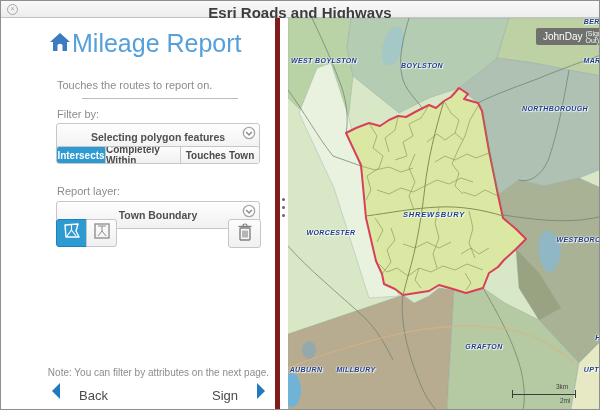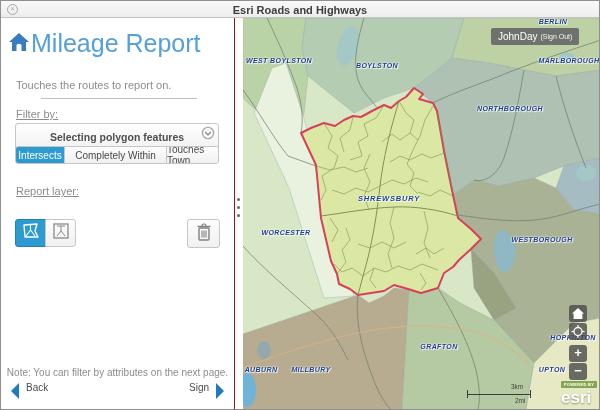--- a/index.html
+++ b/index.html
@@ -1,47 +1,47 @@
 <!DOCTYPE html>
 <html><head>
 <meta charset="utf-8">
 <style>
   html,body{margin:0;padding:0;background:#e9e9e9;font-family:"Liberation Sans",sans-serif;}
   .app{position:relative;width:600px;height:410px;border:1px solid #8f8f8f;box-sizing:border-box;background:#fff;overflow:hidden;}
   
   .titlebar{position:relative;height:16px;background:linear-gradient(#f9f9f9,#ededed);border-bottom:1px solid #c4c4c4;}
-  .titlebar .wtitle{position:absolute;left:0;right:0;top:3px;text-align:center;font-size:11px;font-weight:bold;color:#3d3d3d;}
+  .titlebar .wtitle{position:absolute;left:0;right:0;top:3px;text-align:center;font-size:15px;font-weight:bold;color:#3d3d3d;}
   .close-btn{position:absolute;left:6px;top:3px;width:9px;height:9px;border:1px solid #a8a8a8;border-radius:50%;color:#a0a0a0;font-size:7px;line-height:8px;text-align:center;cursor:pointer;}
   
   .content{display:flex;height:392px;}
-  .panel{position:relative;width:233px;flex:none;background:#fff;border-right:1px solid #7f1d1d;}
+  .panel{position:relative;width:233px;flex:none;background:#fff;border-right:5px solid #7f1d1d;margin-left:41px;}
   .gutter{position:relative;width:8px;flex:none;background:#fff;}
   .dots{position:absolute;left:2px;top:180px;display:flex;flex-direction:column;gap:5px;cursor:pointer;}
   .dots i{width:3px;height:3px;border-radius:50%;background:#666;}
   .map{position:relative;flex:1;overflow:hidden;background:#cfe0bd;}
   
   .ptitle{position:absolute;left:30px;top:11px;font-size:25px;color:#55a0da;letter-spacing:0;}
   .homeicon{position:absolute;left:7px;top:14px;}
   .psub{position:absolute;left:33px;top:41px;font-size:13px;color:#55a0da;}
   .pinstr{position:absolute;left:15px;top:61px;font-size:11px;color:#8c8c8c;}
   .prule{position:absolute;left:40px;top:80px;width:156px;border-top:1px solid #bdbdbd;}
-  .plabel{position:absolute;font-size:11px;color:#8c8c8c;text-decoration:underline;}
+  .plabel{position:absolute;font-size:11px;color:#8c8c8c;}
   .dd{position:absolute;left:14px;width:204px;height:28px;border:1px solid #c6c6c6;border-radius:3px;background:linear-gradient(#fefefe,#f1f1f1);display:flex;align-items:center;justify-content:center;font-size:10.5px;font-weight:bold;color:#4f4f4f;cursor:pointer;box-sizing:border-box;}
   .dd .chev{position:absolute;right:3px;top:2px;}
   .tabs{position:absolute;left:14px;top:128px;width:204px;height:18px;display:flex;border:1px solid #c6c6c6;border-radius:3px;overflow:hidden;box-sizing:border-box;}
-  .tab{display:flex;align-items:center;justify-content:center;font-size:10px;font-weight:normal;color:#4a4a4a;background:linear-gradient(#fdfdfd,#f0f0f0);border-right:1px solid #c6c6c6;cursor:pointer;box-sizing:border-box;}
+  .tab{display:flex;align-items:center;justify-content:center;font-size:10px;font-weight:bold;color:#4a4a4a;background:linear-gradient(#fdfdfd,#f0f0f0);border-right:1px solid #c6c6c6;cursor:pointer;box-sizing:border-box;}
   .tab:last-child{border-right:none;}
   .tab.active{background:#2e9ad2;color:#fff;}
   .toolbtn{position:absolute;top:201px;width:31px;height:28px;border:1px solid #c6c6c6;background:linear-gradient(#fdfdfd,#f0f0f0);display:flex;align-items:center;justify-content:center;cursor:pointer;box-sizing:border-box;}
   .toolbtn.active{background:#2e9ad2;border-color:#2380b5;}
   .note{position:absolute;left:0;right:0;top:349px;text-align:center;font-size:10px;color:#8c8c8c;}
-  .navbtn{position:absolute;top:364px;display:flex;align-items:flex-start;gap:5px;font-size:10px;color:#4a4a4a;cursor:pointer;}
+  .navbtn{position:absolute;top:364px;display:flex;align-items:flex-end;gap:17px;font-size:13px;color:#4a4a4a;cursor:pointer;}
   
   .town-label{position:absolute;transform:translate(-50%,-50%);font-size:7px;font-weight:bold;font-style:italic;color:#1d3c8c;letter-spacing:.4px;white-space:nowrap;text-shadow:0 0 2px rgba(255,255,255,.95),0 0 2px rgba(255,255,255,.95),1px 1px 1px rgba(255,255,255,.85);pointer-events:none;}
-  .town-label.big{font-size:7.5px;letter-spacing:.8px;}
+  .town-label.big{font-size:7.5px;letter-spacing:.8px;margin-top:16px;}
   .userbadge{position:absolute;left:248px;top:10px;height:17px;padding:0 7px;background:rgba(102,102,102,.9);border-radius:2px;color:#fff;display:flex;align-items:center;cursor:pointer;}
   .userbadge .uname{font-size:10px;text-align:right;}
   .userbadge .usign{font-size:7px;margin-left:3px;opacity:.95;}
   .mapbtn{position:absolute;left:326px;width:18px;height:17px;background:rgba(74,74,74,.8);border-radius:3px;color:#fff;text-align:center;cursor:pointer;}
   .mapbtn.glyph{font-size:13px;font-weight:bold;line-height:15px;}
   .scalebar{position:absolute;left:224px;top:360px;width:75px;height:30px;pointer-events:none;}
   .scalebar .line{position:absolute;left:0;top:16px;width:64px;border-top:1px solid #3c3c3c;}
   .scalebar .tick{position:absolute;top:12px;width:1px;height:8px;background:#3c3c3c;}
   .scalebar .slabel{position:absolute;font-size:6.5px;color:#3f3f3f;}
   .esrilogo{position:absolute;left:318px;top:363px;width:44px;pointer-events:none;}
@@ -78,26 +78,35 @@
         <span class="chev">
           <svg width="14" height="14" viewBox="0 0 14 14">
             <circle cx="7" cy="7" r="5.6" fill="#fff" stroke="#a8a8a8" stroke-width="1.4"></circle>
             <path d="M4.2,6 L7,9 L9.8,6" fill="none" stroke="#8c8c8c" stroke-width="1.5"></path>
           </svg>
         </span>
       </div>
 
       <div class="tabs">
         <div class="tab active" style="width:49px;">Intersects</div>
-        <div class="tab" style="width:102px;">Completely Within</div>
+        <div class="tab" style="width:75px;">Completely Within</div>
         <div class="tab" style="flex:1;">Touches Town</div>
       </div>
 
       <div class="plabel" style="left:15px;top:167px;">Report layer:</div>
 
+      <div class="dd" style="top:183px;">
+        <span>Town Boundary</span>
+        <span class="chev">
+          <svg width="14" height="14" viewBox="0 0 14 14">
+            <circle cx="7" cy="7" r="5.6" fill="#fff" stroke="#a8a8a8" stroke-width="1.4"></circle>
+            <path d="M4.2,6 L7,9 L9.8,6" fill="none" stroke="#8c8c8c" stroke-width="1.5"></path>
+          </svg>
+        </span>
+      </div>
 
       <div class="toolbtn active" style="left:14px;border-radius:3px 0 0 3px;">
         <span>
           <svg width="20" height="20" viewBox="0 0 20 20">
             <path d="M3,4 L16,3 L14,10 L17,16 L4,16 Z" fill="none" stroke="#fff" stroke-width="1.4" stroke-linejoin="round"></path>
             <path d="M9.5,3.5 L9.5,9 L5,15 M9.5,9 L14,15" fill="none" stroke="#fff" stroke-width="1.1"></path>
           </svg>
         </span>
       </div>
       <div class="toolbtn" style="left:44px;border-radius:0 3px 3px 0;">

